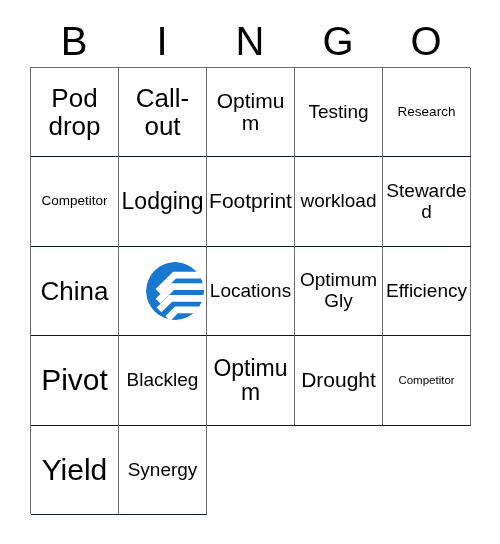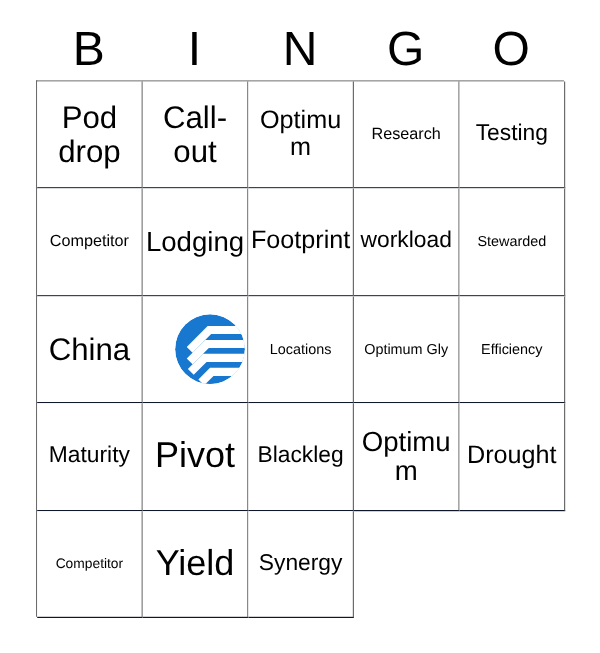--- a/index.html
+++ b/index.html
@@ -77,21 +77,21 @@
     color: #000000;
     word-wrap: break-word;
   }
 
   
   .fs-xxl { font-size: 30px; }
   .fs-xl  { font-size: 26px; }
   .fs-lg  { font-size: 23px; }
   .fs-ml  { font-size: 21px; }
   .fs-md  { font-size: 19px; }
-  .fs-sm  { font-size: 12px; }
+  .fs-sm  { font-size: 19px; }
   .fs-xs  { font-size: 13.5px; }
   .fs-xxs { font-size: 11.5px; }
 
   
   .cell.free-space { padding: 0; }
   #free-space-logo {
     width: 62px;
     height: 62px;
     display: block;
   }
@@ -114,24 +114,24 @@
     <div class="cell">
       <span class="cell-text fs-xl">Pod drop</span>
     </div>
     <div class="cell">
       <span class="cell-text fs-xl">Call-out</span>
     </div>
     <div class="cell">
       <span class="cell-text fs-ml">Optimum</span>
     </div>
     <div class="cell">
+      <span class="cell-text fs-md">Testing</span>
+    </div>
+    <div class="cell">
       <span class="cell-text fs-xs">Research</span>
-    </div>
-    <div class="cell">
-      <span class="cell-text fs-md">Testing</span>
     </div>
 
     <div class="cell">
       <span class="cell-text fs-xs">Competitor</span>
     </div>
     <div class="cell">
       <span class="cell-text fs-lg">Lodging</span>
     </div>
     <div class="cell">
       <span class="cell-text fs-ml">Footprint</span>
@@ -169,23 +169,20 @@
       <span class="cell-text fs-sm">Locations</span>
     </div>
     <div class="cell">
       <span class="cell-text fs-sm">Optimum Gly</span>
     </div>
 
     <div class="cell">
       <span class="cell-text fs-sm">Efficiency</span>
     </div>
     <div class="cell">
-      <span class="cell-text fs-md">Maturity</span>
-    </div>
-    <div class="cell">
       <span class="cell-text fs-xxl">Pivot</span>
     </div>
     <div class="cell">
       <span class="cell-text fs-md">Blackleg</span>
     </div>
     <div class="cell">
       <span class="cell-text fs-lg">Optimum</span>
     </div>
 
     <div class="cell">

